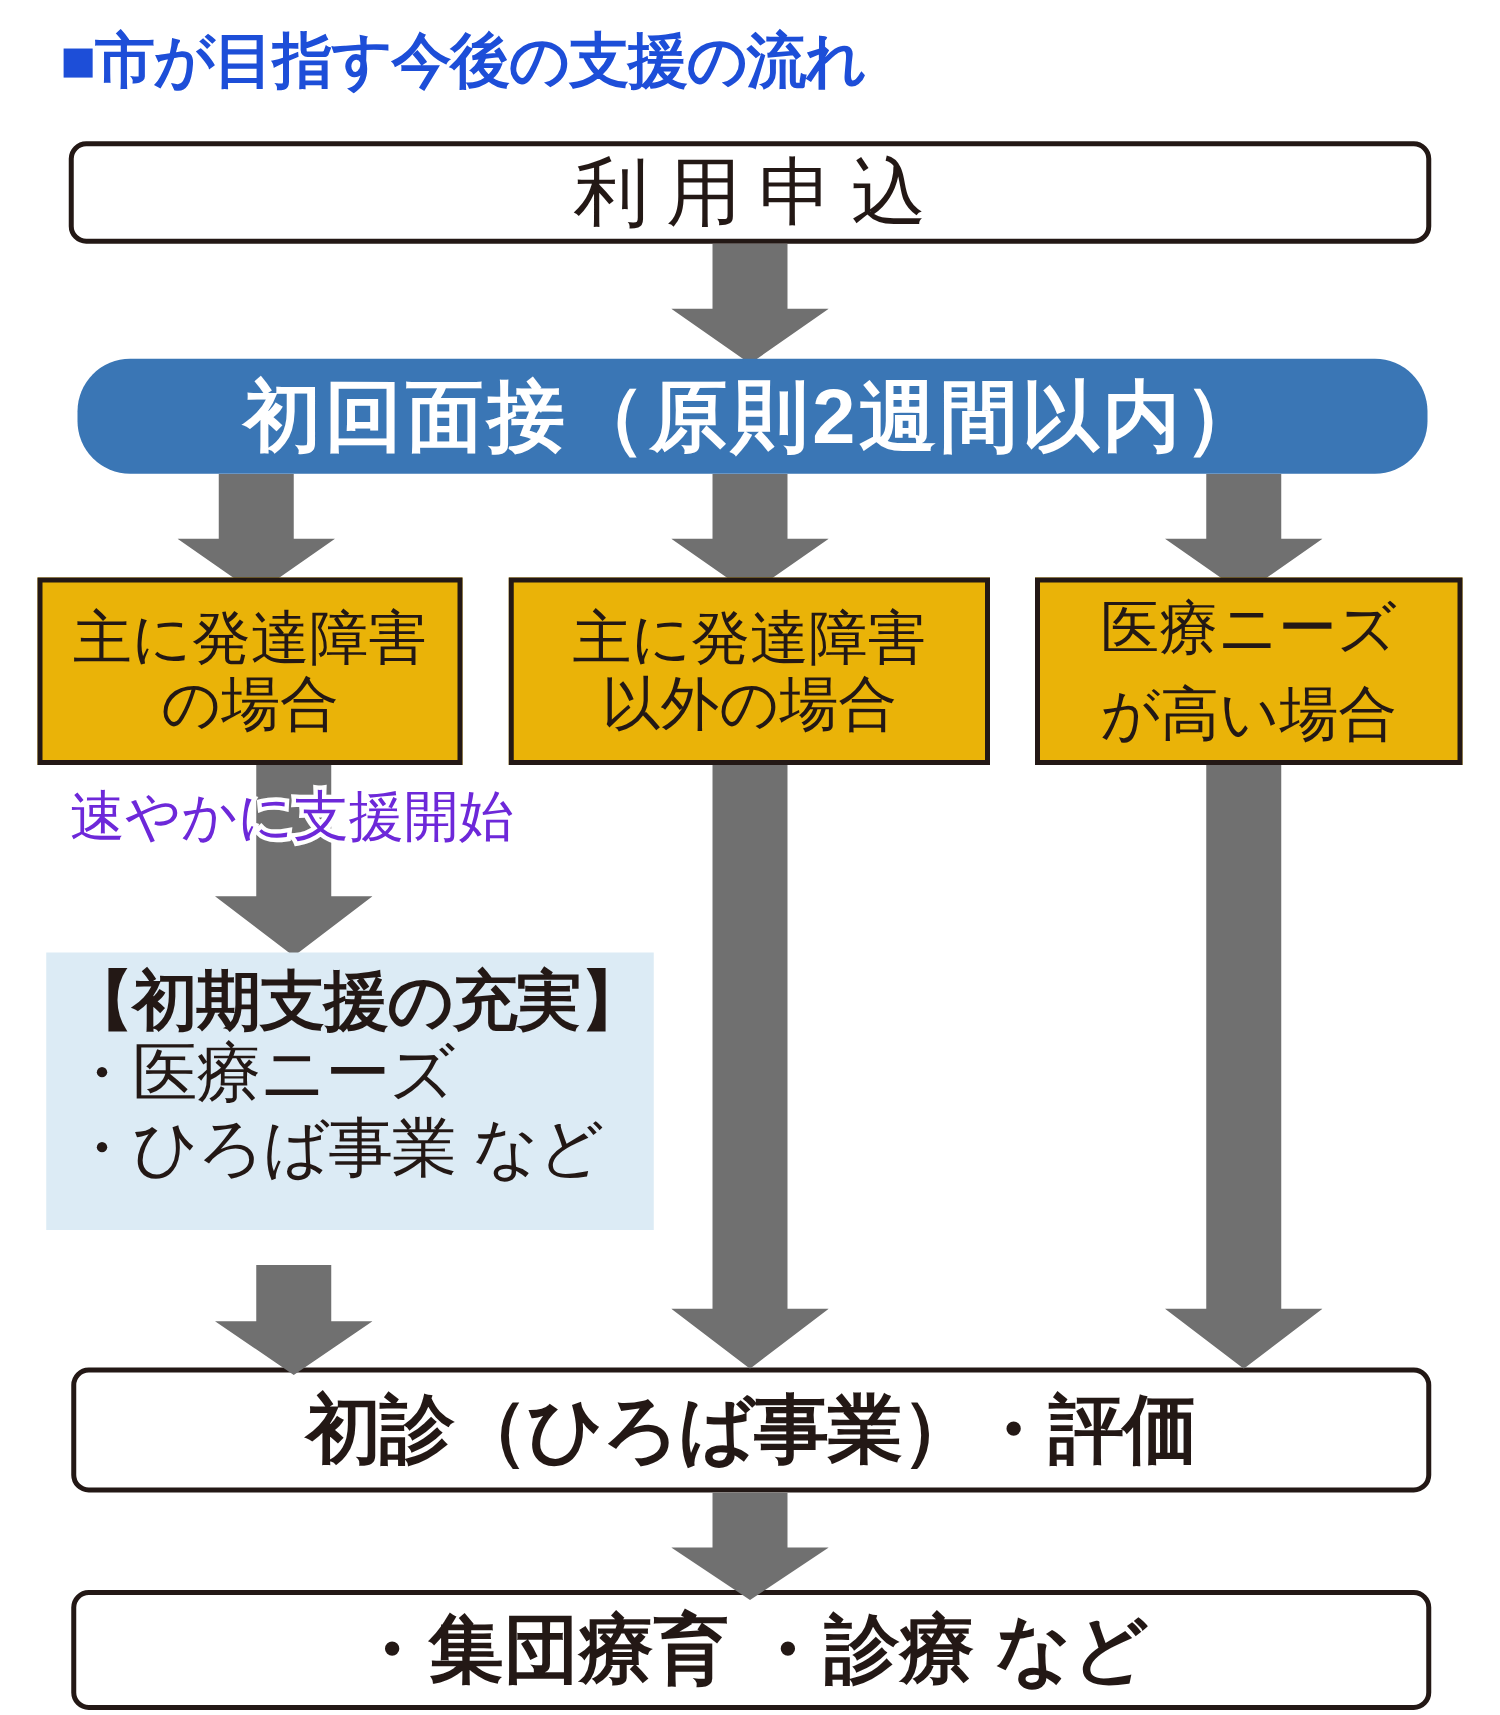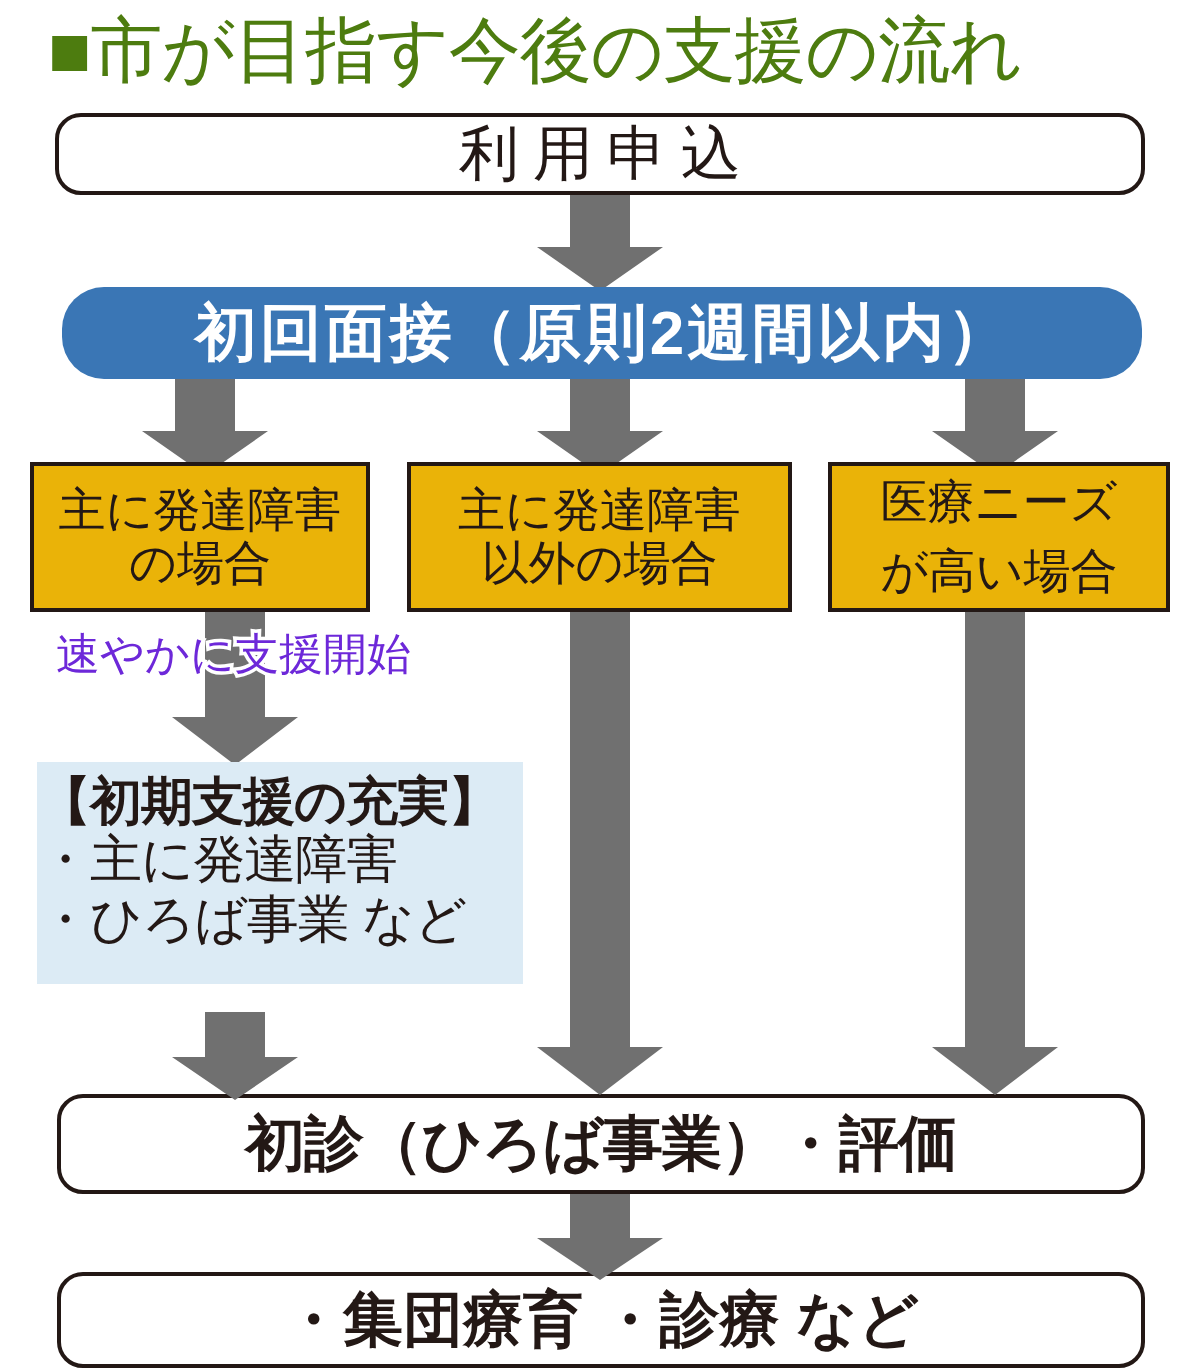--- a/index.html
+++ b/index.html
@@ -19,34 +19,34 @@
     background: #ffffff;
   }
 
   
   .title {
     position: absolute;
     left: 48px;
     top: 8px;
     width: 1130px;
     height: 84px;
-    font-size: 72px;
-    font-weight: normal;
+    font-size: 48px;
+    font-weight: bold;
     line-height: 84px;
     letter-spacing: -1px;
     white-space: nowrap;
-    color: #4d7c0f;
+    color: #1d4ed8;
   }
 
   
   .rbox {
     position: absolute;
     box-sizing: border-box;
     border: 4px solid #231815;
-    border-radius: 26px;
+    border-radius: 14px;
     background: #ffffff;
     display: flex;
     align-items: center;
     justify-content: center;
     text-align: center;
   }
   
   .sbox {
     position: absolute;
     box-sizing: border-box;
@@ -71,21 +71,21 @@
     justify-content: center;
     text-align: center;
     color: #ffffff;
     font-weight: bold;
     z-index: 3;
   }
   
   .lightbox {
     position: absolute;
     box-sizing: border-box;
-    padding: 10px 0 12px 2px;
+    padding: 10px 0 12px 18px;
     z-index: 3;
   }
   .lightbox .lb-head {
     font-size: 52px;
     font-weight: bold;
     line-height: 1.12;
     letter-spacing: -1px;
     color: #231815;
     white-space: nowrap;
   }
@@ -188,21 +188,21 @@
   </div>
 
   <div class="arrow" style="left:932px; top:610px; width:126px; height:485px;">
     <svg width="126" height="485" viewBox="0 0 126 485">
       <polygon points="33,0 93,0 93,437 126,437 63,485 0,437 33,437" fill="#707070"></polygon>
     </svg>
   </div>
 
   <div class="lightbox" style="left:37px; top:762px; width:486px; height:222px; background:#dcebf5;">
     <div class="lb-head">【初期支援の充実】</div>
-    <div class="lb-item">・主に発達障害</div>
+    <div class="lb-item">・医療ニーズ</div>
     <div class="lb-item">・ひろば事業 など</div>
   </div>
 
   <div class="arrow" style="left:172px; top:1012px; width:126px; height:88px;">
     <svg width="126" height="88" viewBox="0 0 126 88">
       <polygon points="33,0 93,0 93,45 126,45 63,88 0,45 33,45" fill="#707070"></polygon>
     </svg>
   </div>
 
   <div class="rbox" style="left:57px; top:1094px; width:1088px; height:100px;">

